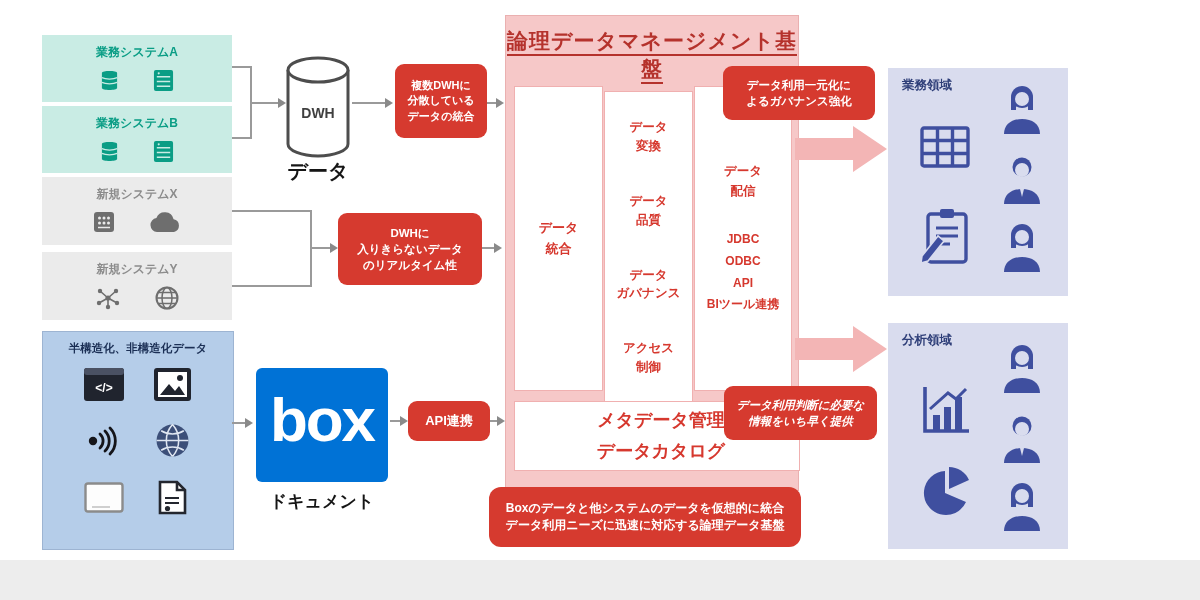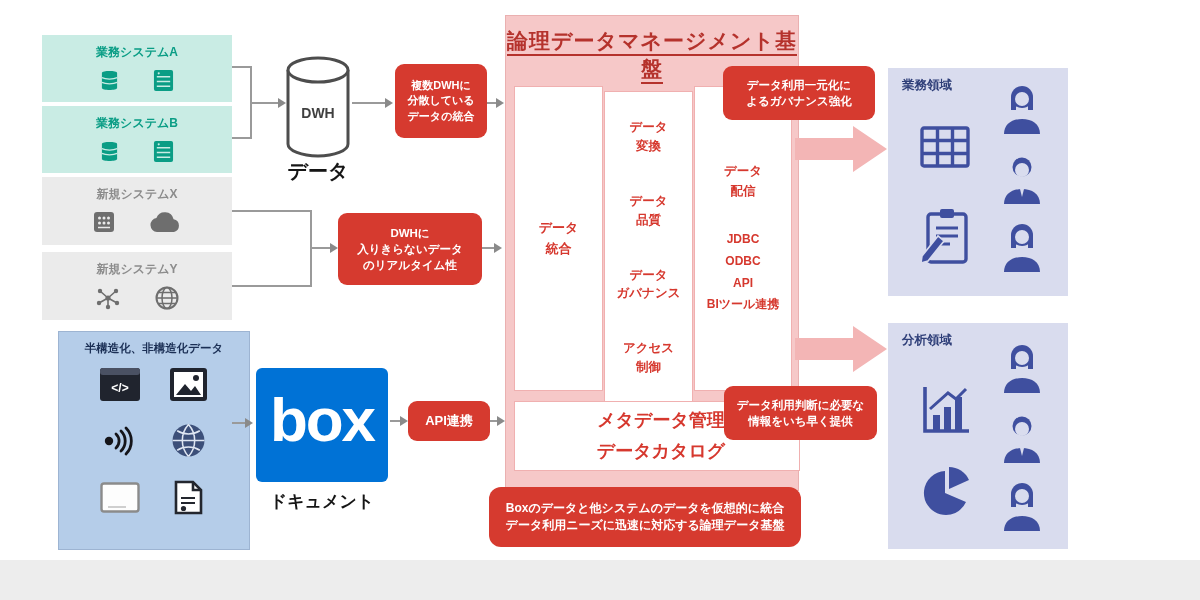--- a/index.html
+++ b/index.html
@@ -15,21 +15,21 @@
   .srcbox{left:42px;width:190px;display:flex;flex-direction:column;align-items:center;}
   .srcbox .lbl{font-size:12px;font-weight:bold;margin-top:9px;}
   .srcbox .icons{display:flex;gap:34px;align-items:center;margin-top:8px;}
   #sys-a{top:35px;height:67px;background:#c9ece4;}
   #sys-b{top:106px;height:67px;background:#c9ece4;}
   #sys-a .lbl,#sys-b .lbl{color:#0a9d85;}
   #sys-x{top:177px;height:68px;background:#ebebeb;}
   #sys-y{top:252px;height:68px;background:#ebebeb;}
   #sys-x .lbl,#sys-y .lbl{color:#8c8c8c;}
 
-  #unstruct{left:42px;top:331px;width:190px;height:217px;background:#b5cde9;border:1px solid #9db4d2;margin-left:16px;}
+  #unstruct{left:42px;top:331px;width:190px;height:217px;background:#b5cde9;border:1px solid #9db4d2;}
   #unstruct .lbl{display:block;text-align:center;font-size:11.5px;font-weight:bold;color:#1b2f55;margin-top:9px;}
   #unstruct .grid{display:grid;grid-template-columns:1fr 1fr;justify-items:center;align-items:center;
                   padding:12px 26px 0 26px;row-gap:22px;}
 
   
   #dwh-wrap{left:284px;top:56px;}
   #dwh-caption{left:276px;top:158px;width:84px;text-align:center;font-size:20px;font-weight:bold;color:#151515;}
 
   
   #box-logo{left:256px;top:368px;width:132px;height:114px;background:#0072d6;border-radius:6px;
@@ -37,21 +37,21 @@
   #box-logo .logo-text{color:#fff;font-weight:bold;font-size:62px;letter-spacing:-2px;line-height:1;padding-bottom:10px;}
   #box-caption{left:256px;top:490px;width:132px;text-align:center;font-size:17px;font-weight:bold;color:#151515;font-family:Liberation Mono, monospace;}
 
   
   .callout{background:#d63a2f;color:#fff;font-weight:bold;border-radius:9px;display:flex;
            align-items:center;justify-content:center;text-align:center;line-height:1.4;z-index:5;}
   #co-multidwh{left:395px;top:64px;width:92px;height:74px;font-size:11px;}
   #co-realtime{left:338px;top:213px;width:144px;height:72px;font-size:11.5px;}
   #co-api{left:408px;top:401px;width:82px;height:40px;font-size:13px;}
   #co-governance{left:723px;top:66px;width:152px;height:54px;font-size:11.5px;}
-  #co-quickinfo{left:724px;top:386px;width:153px;height:54px;font-size:11.5px;}
+  #co-quickinfo{left:724px;top:386px;width:153px;height:54px;font-size:11.5px;font-style:italic;}
   #co-summary{left:489px;top:487px;width:312px;height:60px;font-size:12px;border-radius:12px;z-index:6;}
 
   
   #panel{left:505px;top:15px;width:292px;height:474px;background:#f6c8c8;border:1px solid #eab0b0;z-index:1;}
   #panel-title{position:absolute;left:0;top:11px;width:100%;text-align:center;}
   #panel-title span{color:#b5322c;font-weight:bold;font-size:21px;letter-spacing:1px;
                     border-bottom:2px solid #b5322c;padding-bottom:2px;}
   .pcol{position:absolute;background:#fff;border:1px solid #f0b0b0;color:#d6382e;font-weight:bold;
         text-align:center;display:flex;flex-direction:column;align-items:center;}
   #pcol-integration{left:8px;top:70px;width:87px;height:303px;justify-content:center;font-size:13px;line-height:1.6;}

